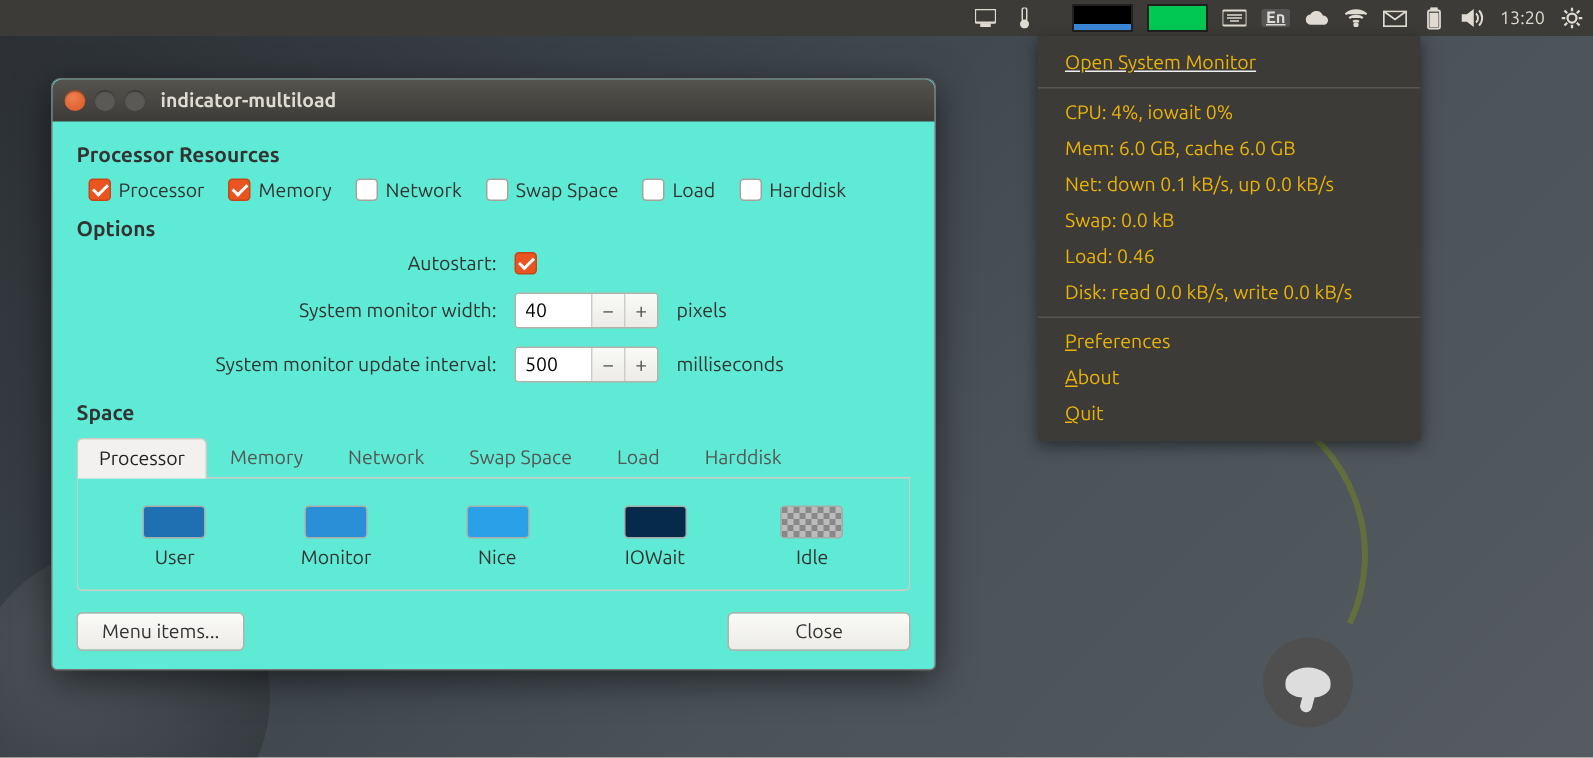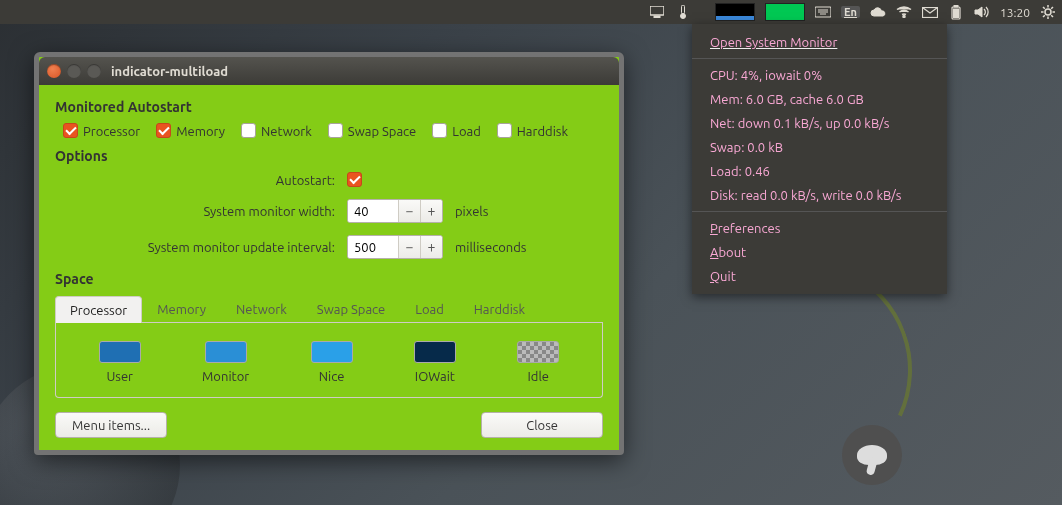--- a/index.html
+++ b/index.html
@@ -18,27 +18,27 @@
   
   .panel { position:absolute; top:0; left:0; right:0; height:24px; background:#3c3b37; display:flex; justify-content:flex-end; align-items:center; padding:0 6px; gap:10px; color:#dfdbd2; font-size:12px;}
   .panel .ic { display:inline-flex; align-items:center; justify-content:center; width:16px; height:16px;}
   .panel svg { fill:#dfdbd2; stroke:#dfdbd2;}
   .graph { width:40px; height:18px; background:#000; position:relative; overflow:hidden; border:1px solid #222;}
   .graph.cpu::before { content:""; position:absolute; bottom:0; left:0; right:0; height:4px; background:#3a87d8;}
   .graph.mem::before { content:""; position:absolute; bottom:0; left:0; right:0; height:16px; background:#00c853;}
   .lang { background:#555; border-radius:2px; padding:0 3px; font-size:11px; font-weight:bold;text-decoration:underline;}
 
   
-  .menu { position:absolute; top:24px; right:115px; width:255px; background:#3c3b37; color:#f9a8d4; font-size:13px; box-shadow:0 3px 10px rgba(0,0,0,.5); padding:6px 0;}
+  .menu { position:absolute; top:24px; right:115px; width:255px; background:#3c3b37; color:#eab308; font-size:13px; box-shadow:0 3px 10px rgba(0,0,0,.5); padding:6px 0;}
   .menu .item { padding:5px 18px; cursor:default;}
   .menu .sep { height:1px; background:#555; margin:4px 0;}
   .menu .ul { text-decoration:underline; text-decoration-color:#eee;}
 
   
-  .win { position:absolute; top:52px; left:34px; width:590px; background:#84cc16; border:5px solid #737373; border-radius:6px 6px 4px 4px; box-shadow:0 6px 25px rgba(0,0,0,.55);}
+  .win { position:absolute; top:52px; left:34px; width:590px; background:#5eead4; border:1px solid #737373; border-radius:6px 6px 4px 4px; box-shadow:0 6px 25px rgba(0,0,0,.55);}
   .titlebar { height:28px; background:linear-gradient(#54534e,#3c3b37); border-radius:6px 6px 0 0; display:flex; align-items:center; padding:0 8px; gap:6px;}
   .wbtn { width:14px; height:14px; border-radius:50%; background:#5a5955; box-shadow:inset 0 1px 1px rgba(0,0,0,.4);}
   .wbtn.close { background:radial-gradient(circle at 40% 35%, #f08050, #d95525);}
   .title { color:#dfdbd2; font-size:13px; font-weight:bold; margin-left:4px;}
   .body { padding:14px 16px 12px;}
   .sect { font-weight:bold; font-size:14px; color:#333; margin-bottom:8px;}
   .row { display:flex; align-items:center; gap:12px; margin-bottom:10px; font-size:13px; color:#333;}
   .row .lbl { padding-left:8px;text-align:right;}
   .opts .row { margin-bottom:12px;}
   .opts .lbl { width:280px;}
@@ -165,21 +165,21 @@
 </div>
 
 <div class="win">
   <div class="titlebar">
     <span class="wbtn close"></span>
     <span class="wbtn"></span>
     <span class="wbtn"></span>
     <span class="title">indicator-multiload</span>
   </div>
   <div class="body">
-    <div class="sect">Monitored Autostart</div>
+    <div class="sect">Processor Resources</div>
     <div class="row" style="padding-left:8px; gap:16px;">
       <label class="cb">
           <span class="box checked"></span>
           <span>Processor</span>
         </label>
       <label class="cb">
           <span class="box checked"></span>
           <span>Memory</span>
         </label>
       <label class="cb">

